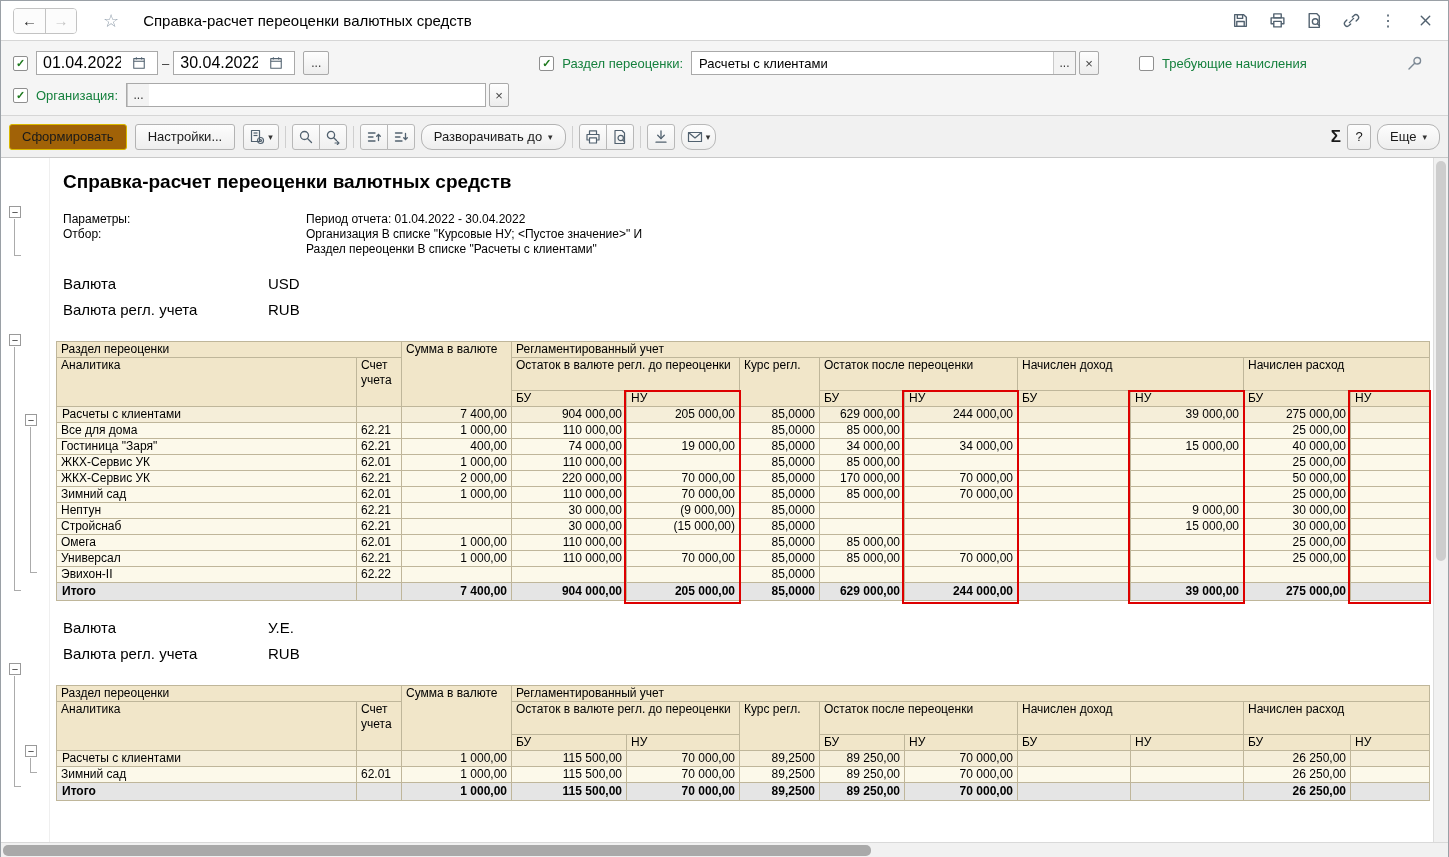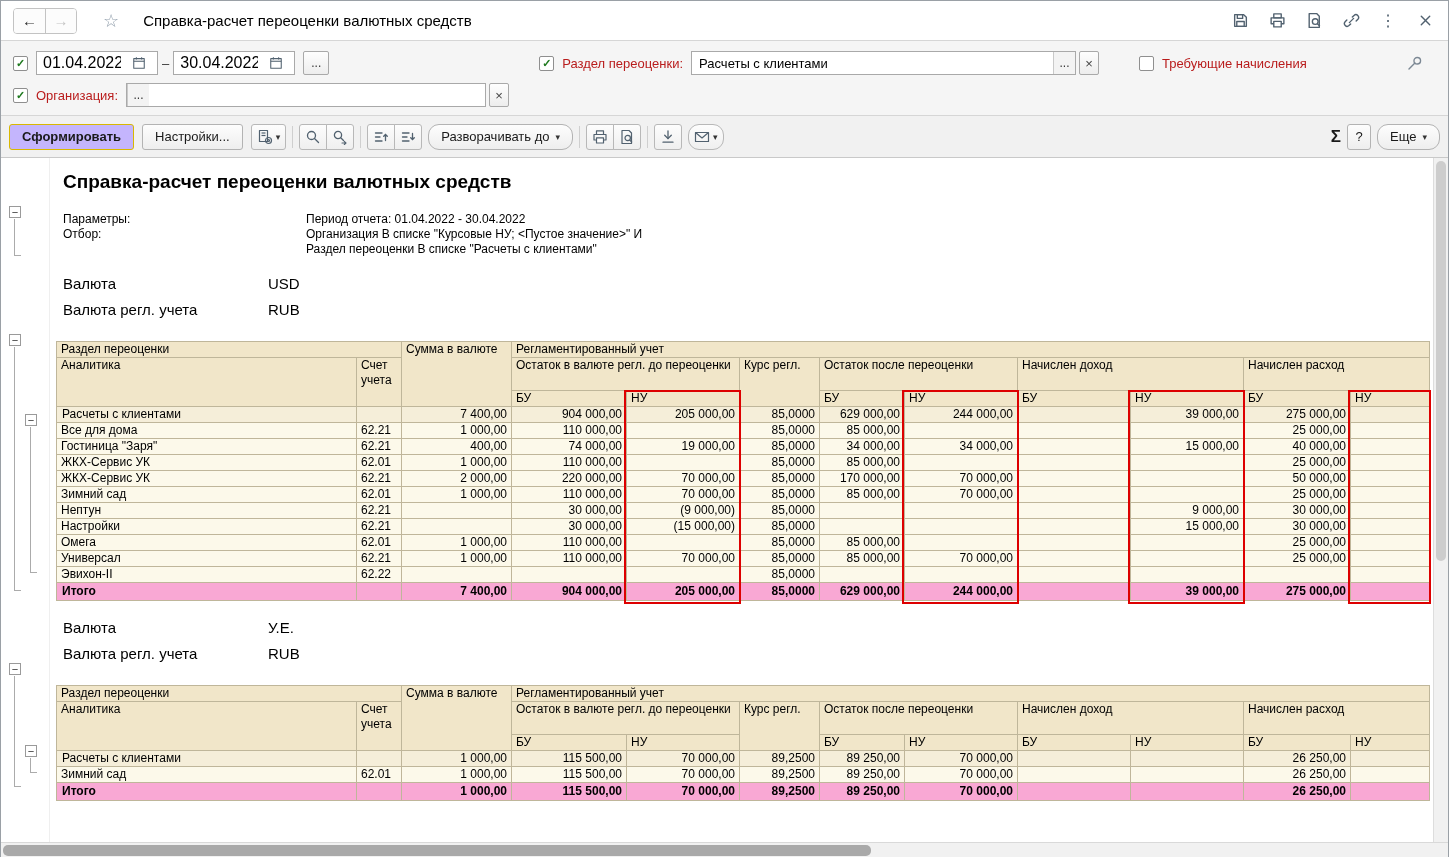--- a/index.html
+++ b/index.html
@@ -20,36 +20,36 @@
   .tb-icons { margin-left:auto; display:flex; align-items:center; gap:15px; }
   .icon-btn { border:none; background:transparent; width:22px; height:22px; display:flex; align-items:center; justify-content:center; }
   .svgi { display:block; }
   .kebab { font-size:16px; color:#51616f; }
 
   
   .filters { flex:none; height:75px; background:#f5f5f5; border-bottom:1px solid #d6d6d6; padding:6px 12px 0; }
   .f-row { display:flex; align-items:center; height:32px; }
   .checkbox { flex:none; width:15px; height:15px; border:1px solid #8f8f8f; border-radius:2px; background:#fff; display:inline-flex; align-items:center; justify-content:center; cursor:pointer; }
   .chk { font-size:11px; line-height:1; color:#1f7a1f; font-weight:bold; }
-  .f-label { margin-left:8px; color:#b91c1c; white-space:nowrap; }
+  .f-label { margin-left:8px; color:#15803d; white-space:nowrap; }
   .date-wrap { display:flex; align-items:center; height:24px; border:1px solid #a9a9a9; background:#fff; width:122px; margin-left:8px; }
   .date-wrap input { border:none; outline:none; width:90px; padding:0 6px; font-size:16px; background:transparent; }
   .cal-btn { border:none; background:transparent; width:24px; height:22px; display:flex; align-items:center; justify-content:center; }
   .dash { margin:0 4px; color:#333; }
   .mini-btn { height:24px; min-width:26px; border:1px solid #a9a9a9; border-radius:2px; background:linear-gradient(#fefefe,#ededed); font-size:12px; color:#333; padding:0 5px; }
   .input-wrap { display:flex; align-items:center; height:24px; border:1px solid #a9a9a9; background:#fff; margin-left:8px; }
   .input-wrap input { border:none; outline:none; flex:1; padding:0 7px; font-size:13px; background:transparent; }
   .in-more { border:none; border-left:1px solid #c9c9c9; background:#f3f3f3; width:22px; height:22px; font-size:12px; color:#333; flex:none; }
   .clear-btn { margin-left:3px; height:24px; width:20px; border:1px solid #a9a9a9; border-radius:2px; background:linear-gradient(#fefefe,#ededed); font-size:13px; color:#444; }
   .pin-btn { margin-left:auto; margin-right:10px; border:none; background:transparent; width:24px; height:24px; display:flex; align-items:center; justify-content:center; }
 
   
   .toolbar { flex:none; height:42px; background:#f1f1f1; border-bottom:1px solid #c9c9c9; display:flex; align-items:center; padding:0 8px; }
   .btn { height:26px; border:1px solid #b3b3b3; border-radius:3px; background:linear-gradient(#fdfdfd,#eeeeee); padding:0 12px; font-size:13px; color:#1a1a1a; display:inline-flex; align-items:center; gap:6px; white-space:nowrap; }
-  .btn-primary { background:#c4b5fd; border-color:#d9b800; font-weight:bold;text-align:right; }
+  .btn-primary { background:#a16207; border-color:#d9b800; font-weight:normal;text-align:right; }
   .tool-icon-btn { height:26px; min-width:28px; border:1px solid #b8b8b8; border-radius:3px; background:linear-gradient(#fdfdfd,#efefef); display:inline-flex; align-items:center; justify-content:center; padding:0 5px; gap:3px; }
   .btn-group { display:flex; }
   .btn-group .tool-icon-btn { border-radius:0; margin-left:-1px; }
   .btn-group .tool-icon-btn:first-child { border-radius:3px 0 0 3px; margin-left:0; }
   .btn-group .tool-icon-btn:last-child { border-radius:0 3px 3px 0; }
   .caret { font-size:9px; color:#333; }
   .sep { width:1px; height:22px; background:#cfcfcf; margin:0 6px; flex:none; }
   .ml6 { margin-left:6px;border-radius:11px; } .ml8 { margin-left:8px; }
   .sum-sign { margin-left:auto; font-size:17px; font-weight:bold; color:#1a1a1a; flex:none; }
   .filter-input { margin-left:8px; width:415px; height:26px; border:1px solid #c2c2c2; border-radius:3px; padding:0 9px; font-size:12.5px; color:#333; background:#fff; }
@@ -77,21 +77,21 @@
   .rep thead th { background:#f1e6c9; font-weight:normal; white-space:normal; line-height:15px; }
   .rep tr.hr1 > th { height:16px; }
   .rep tr.hr2 > th { height:33px; }
   .rep tr.hr3 > th { height:15px; }
   .rep td { height:15px; line-height:15px; white-space:nowrap; }
   .rep td.num { text-align:right; }
   .rep td.name { padding-left:5px; }
   .rep tr.detail td.name { padding-left:4px; }
   .rep tr.group td { background:#f5eed9; }
   .rep tr.detail td { background:#fcf9ea; }
-  .rep tr.total td { background:#f9a8d4; font-weight:bold; height:17px; line-height:17px; }
+  .rep tr.total td { background:#e5e5e5; font-weight:bold; height:17px; line-height:17px; }
   .red-box { position:absolute; top:49px; bottom:-3px; border:2px solid #dd0000; pointer-events:none; z-index:5; }
 
   .vscroll { position:absolute; right:0; top:0; width:15px; height:684px; background:#f1f1f1; border-left:1px solid #dddddd; }
   .vthumb { position:absolute; left:2px; right:2px; top:3px; height:400px; background:#cdcdcd; border-radius:7px; }
   .hscroll { flex:none; height:16px; background:#f1f1f1; border-top:1px solid #d9d9d9; position:relative; }
   .hthumb { position:absolute; left:2px; top:2px; width:868px; height:11px; background:#a9a9a9; border-radius:5px; }
 </style>
 </head>
 <body>
 
@@ -522,21 +522,21 @@
                   <td class="num">(9 000,00)</td>
                   <td class="num">85,0000</td>
                   <td class="num"></td>
                   <td class="num"></td>
                   <td class="num"></td>
                   <td class="num">9 000,00</td>
                   <td class="num">30 000,00</td>
                   <td class="num"></td>
                 </tr>
                 <tr class="detail">
-                  <td class="name">Настройки</td>
+                  <td class="name">Стройснаб</td>
                   <td class="acct">62.21</td>
                   <td class="num"></td>
                   <td class="num">30 000,00</td>
                   <td class="num">(15 000,00)</td>
                   <td class="num">85,0000</td>
                   <td class="num"></td>
                   <td class="num"></td>
                   <td class="num"></td>
                   <td class="num">15 000,00</td>
                   <td class="num">30 000,00</td>

